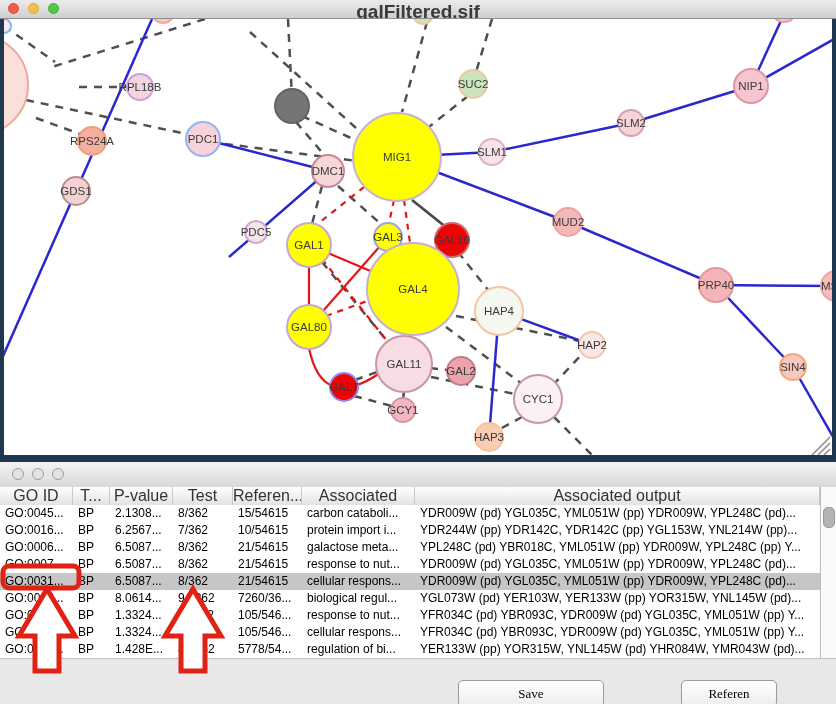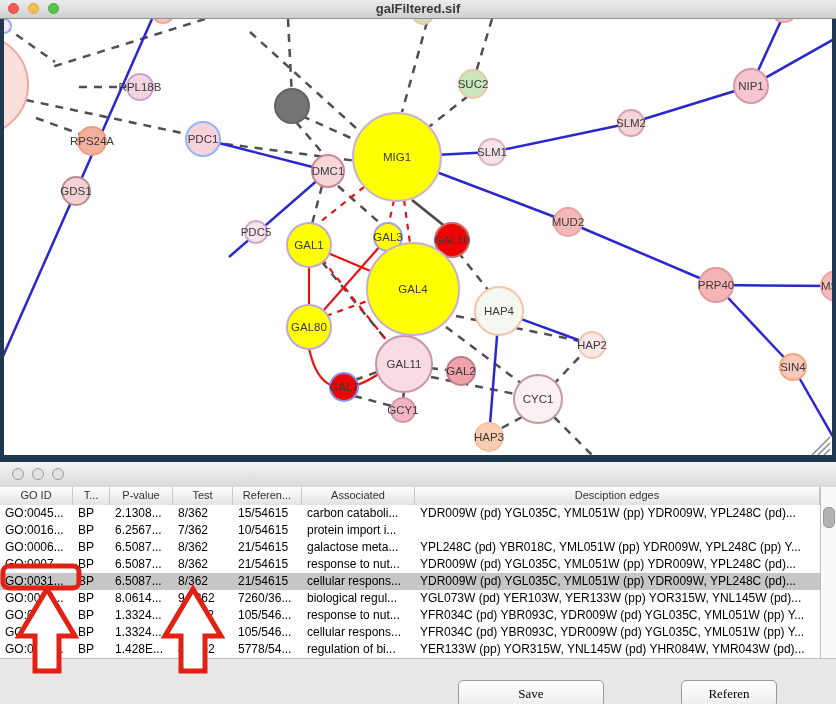--- a/index.html
+++ b/index.html
@@ -3,38 +3,38 @@
 <meta charset="utf-8">
 <style>
   html,body{margin:0;padding:0;background:#fff;}
   #stage{position:relative;width:836px;height:704px;overflow:hidden;
          font-family:"Liberation Sans",sans-serif;background:#203750;}
   
   .net-window{position:absolute;left:0;top:0;width:836px;height:462px;background:#203750;}
   .titlebar{position:absolute;left:0;top:0;right:0;height:18px;
             background:linear-gradient(#ececec,#cfcfcf);border-bottom:1px solid #8e8e8e;}
   .titlebar .title{position:absolute;left:0;right:0;top:1px;text-align:center;
-                   font-size:13px;font-weight:bold;color:#3a3a3a;}
+                   font-size:19px;font-weight:bold;color:#3a3a3a;}
   .tl{position:absolute;top:3px;width:11px;height:11px;border-radius:50%;box-sizing:border-box;}
   .tl.red{left:8px;background:#f25a52;border:1px solid #d84a44;}
   .tl.yel{left:28px;background:#f5bf4f;border:1px solid #dca73e;}
   .tl.grn{left:48px;background:#58c64c;border:1px solid #43a93c;}
   .canvas{position:absolute;left:4px;top:19px;right:4px;bottom:7px;background:#fff;overflow:hidden;}
   .canvas svg{position:absolute;left:-4px;top:-19px;}
   
   .noa-window{position:absolute;left:0;top:462px;width:836px;height:242px;background:#e8e8e8;}
   .noa-titlebar{position:absolute;left:0;top:0;right:0;height:25px;
                 background:linear-gradient(#f4f4f4,#d9d9d9);border-bottom:1px solid #a9a9a9;}
   .noa-titlebar .title{position:absolute;left:0;right:0;top:4px;text-align:center;
                        font-size:13px;color:#8a8a8a;}
   .gl{position:absolute;top:6px;width:12px;height:12px;border-radius:50%;
       background:#e2e2e2;border:1.5px solid #9c9c9c;box-sizing:border-box;}
   .thead{position:absolute;left:0;top:25px;right:0;height:18px;display:flex;
          background:linear-gradient(#ffffff,#e2e2e2);border-bottom:1px solid #b5b5b5;}
-  .th{font-size:11px;color:#333;text-align:center;line-height:17px;box-sizing:border-box;
+  .th{font-size:16px;color:#333;text-align:center;line-height:17px;box-sizing:border-box;
       border-right:1px solid #c8c8c8;overflow:hidden;white-space:nowrap;}
   .tbody{position:absolute;left:0;top:43px;width:820px;height:153px;background:#fff;overflow:hidden;}
   .trow{display:flex;height:17px;line-height:17px;}
   .trow.sel{background:#c6c6c6;}
   .td{font-size:12px;color:#000;box-sizing:border-box;padding-left:5px;
       overflow:hidden;white-space:nowrap;}
   .vscroll{position:absolute;left:820px;top:25px;width:16px;height:171px;background:#fafafa;
            border-left:1px solid #bbb;box-sizing:border-box;}
   .vthumb{position:absolute;left:2px;top:20px;width:10px;height:19px;border-radius:5px;
           background:#b3b3b3;border:1px solid #9a9a9a;}
@@ -191,39 +191,40 @@
       <span class="gl" style="left:32px"></span>
       <span class="gl" style="left:52px"></span>
     </div>
     <div class="thead" id="thead">
         <div class="th" style="width: 73px;">GO ID</div>
         <div class="th" style="width: 37px;">T...</div>
         <div class="th" style="width: 63px;">P-value</div>
         <div class="th" style="width: 60px;">Test</div>
         <div class="th" style="width: 69px;">Referen...</div>
         <div class="th" style="width: 113px;">Associated</div>
-        <div class="th" style="width: 405px;">Desciption edges</div>
+        <div class="th" style="width: 405px;">Associated output</div>
       </div>
     <div class="tbody" id="tbody">
         <div class="trow">
           <div class="td" style="width: 73px;">GO:0045...</div>
           <div class="td" style="width: 37px;">BP</div>
           <div class="td" style="width: 63px;">2.1308...</div>
           <div class="td" style="width: 60px;">8/362</div>
           <div class="td" style="width: 69px;">15/54615</div>
           <div class="td" style="width: 113px;">carbon cataboli...</div>
           <div class="td" style="width: 405px;">YDR009W (pd) YGL035C, YML051W (pp) YDR009W, YPL248C (pd)...</div>
         </div>
         <div class="trow">
           <div class="td" style="width: 73px;">GO:0016...</div>
           <div class="td" style="width: 37px;">BP</div>
           <div class="td" style="width: 63px;">6.2567...</div>
           <div class="td" style="width: 60px;">7/362</div>
           <div class="td" style="width: 69px;">10/54615</div>
           <div class="td" style="width: 113px;">protein import i...</div>
+          <div class="td" style="width: 405px;">YDR244W (pp) YDR142C, YDR142C (pp) YGL153W, YNL214W (pp)...</div>
         </div>
         <div class="trow">
           <div class="td" style="width: 73px;">GO:0006...</div>
           <div class="td" style="width: 37px;">BP</div>
           <div class="td" style="width: 63px;">6.5087...</div>
           <div class="td" style="width: 60px;">8/362</div>
           <div class="td" style="width: 69px;">21/54615</div>
           <div class="td" style="width: 113px;">galactose meta...</div>
           <div class="td" style="width: 405px;">YPL248C (pd) YBR018C, YML051W (pp) YDR009W, YPL248C (pp) Y...</div>
         </div>

